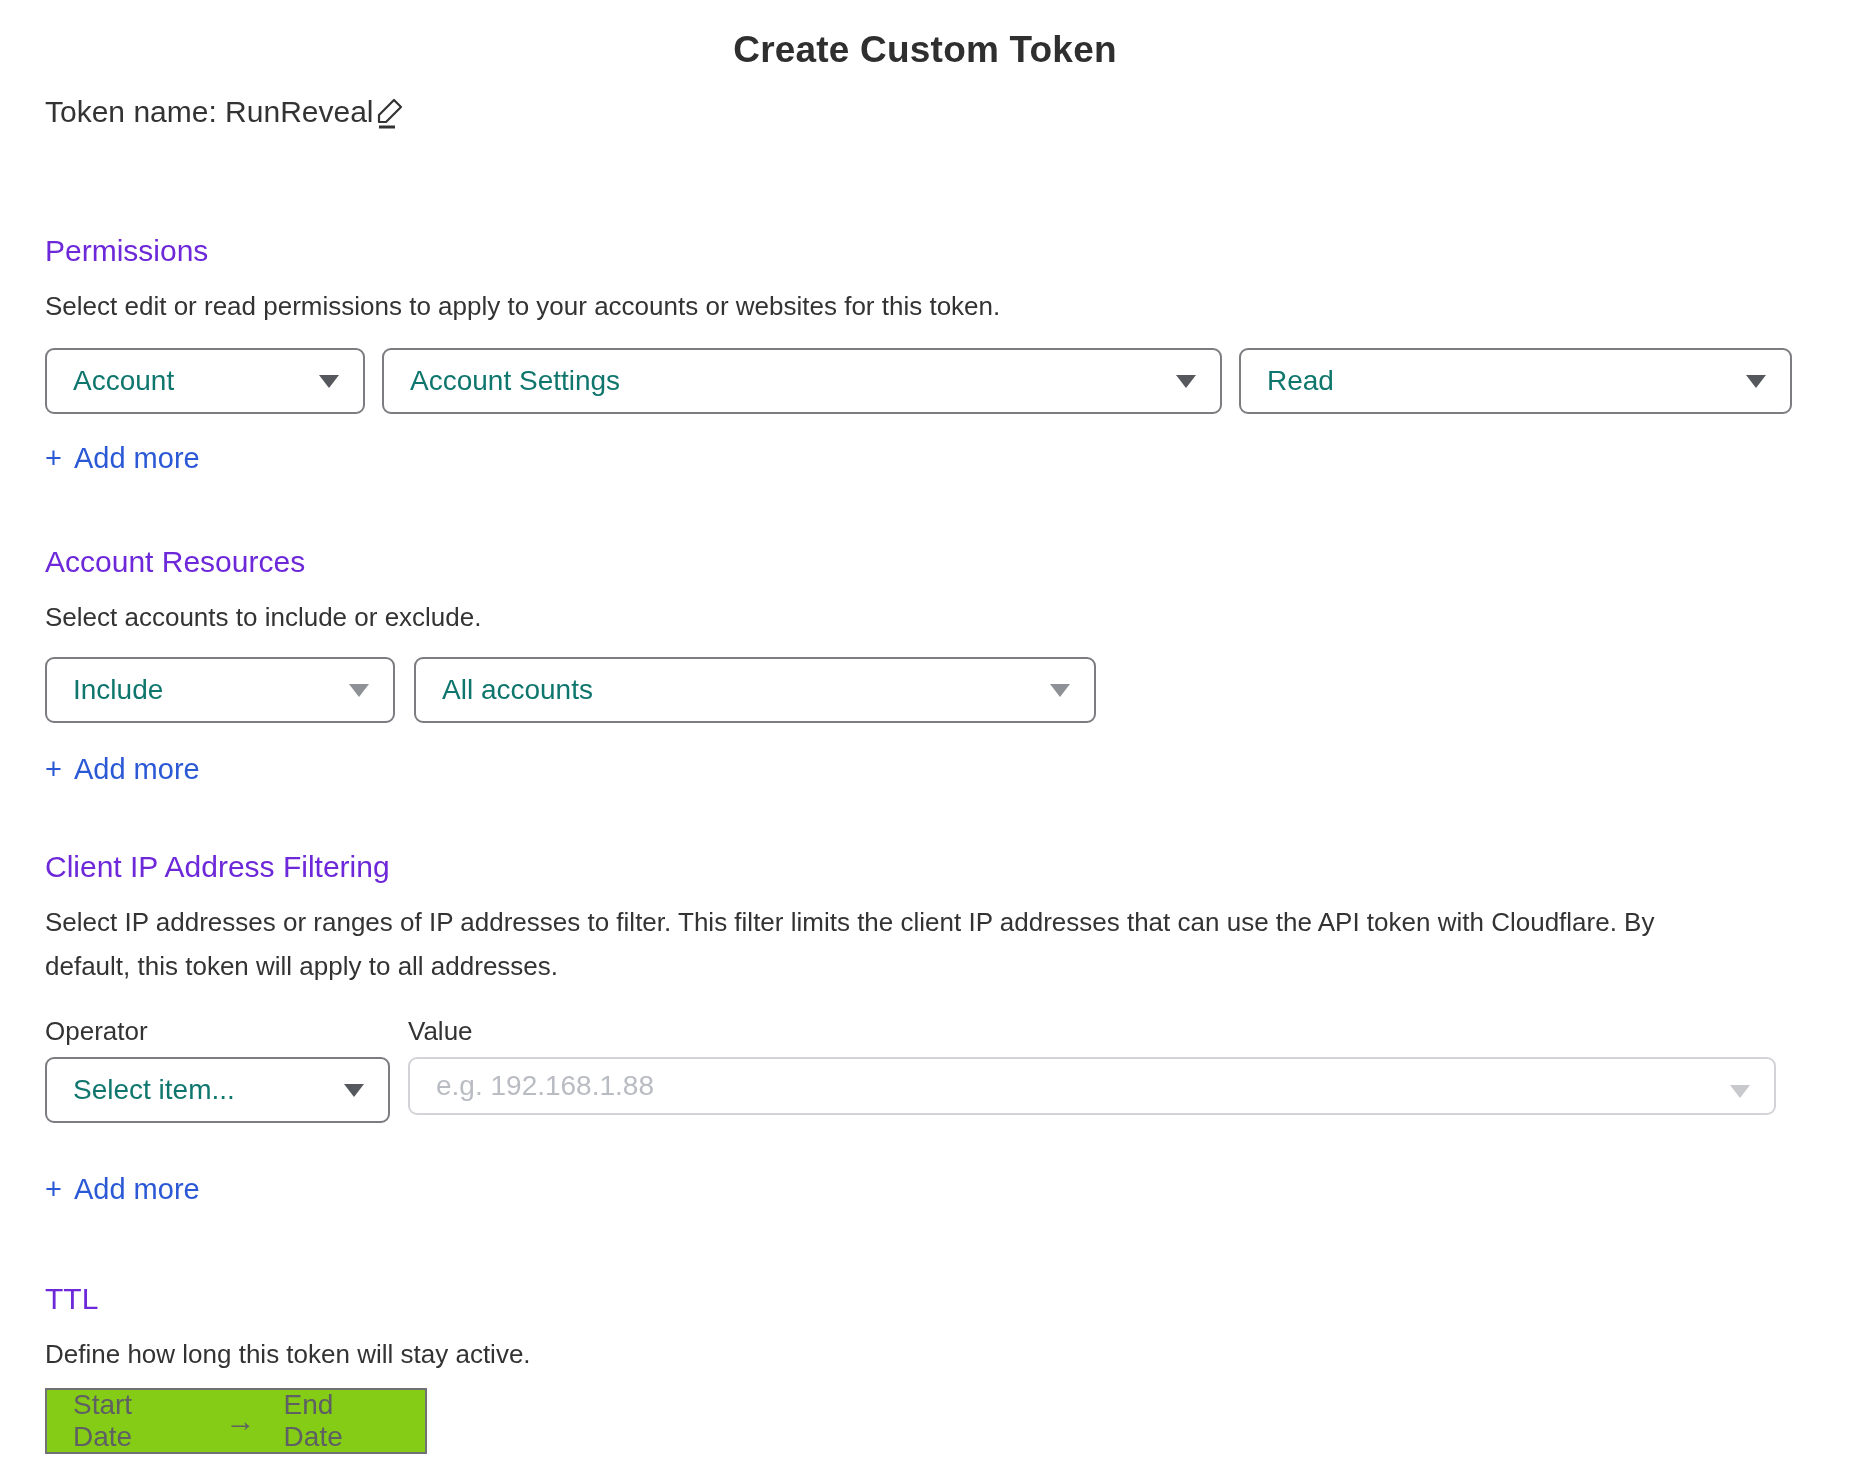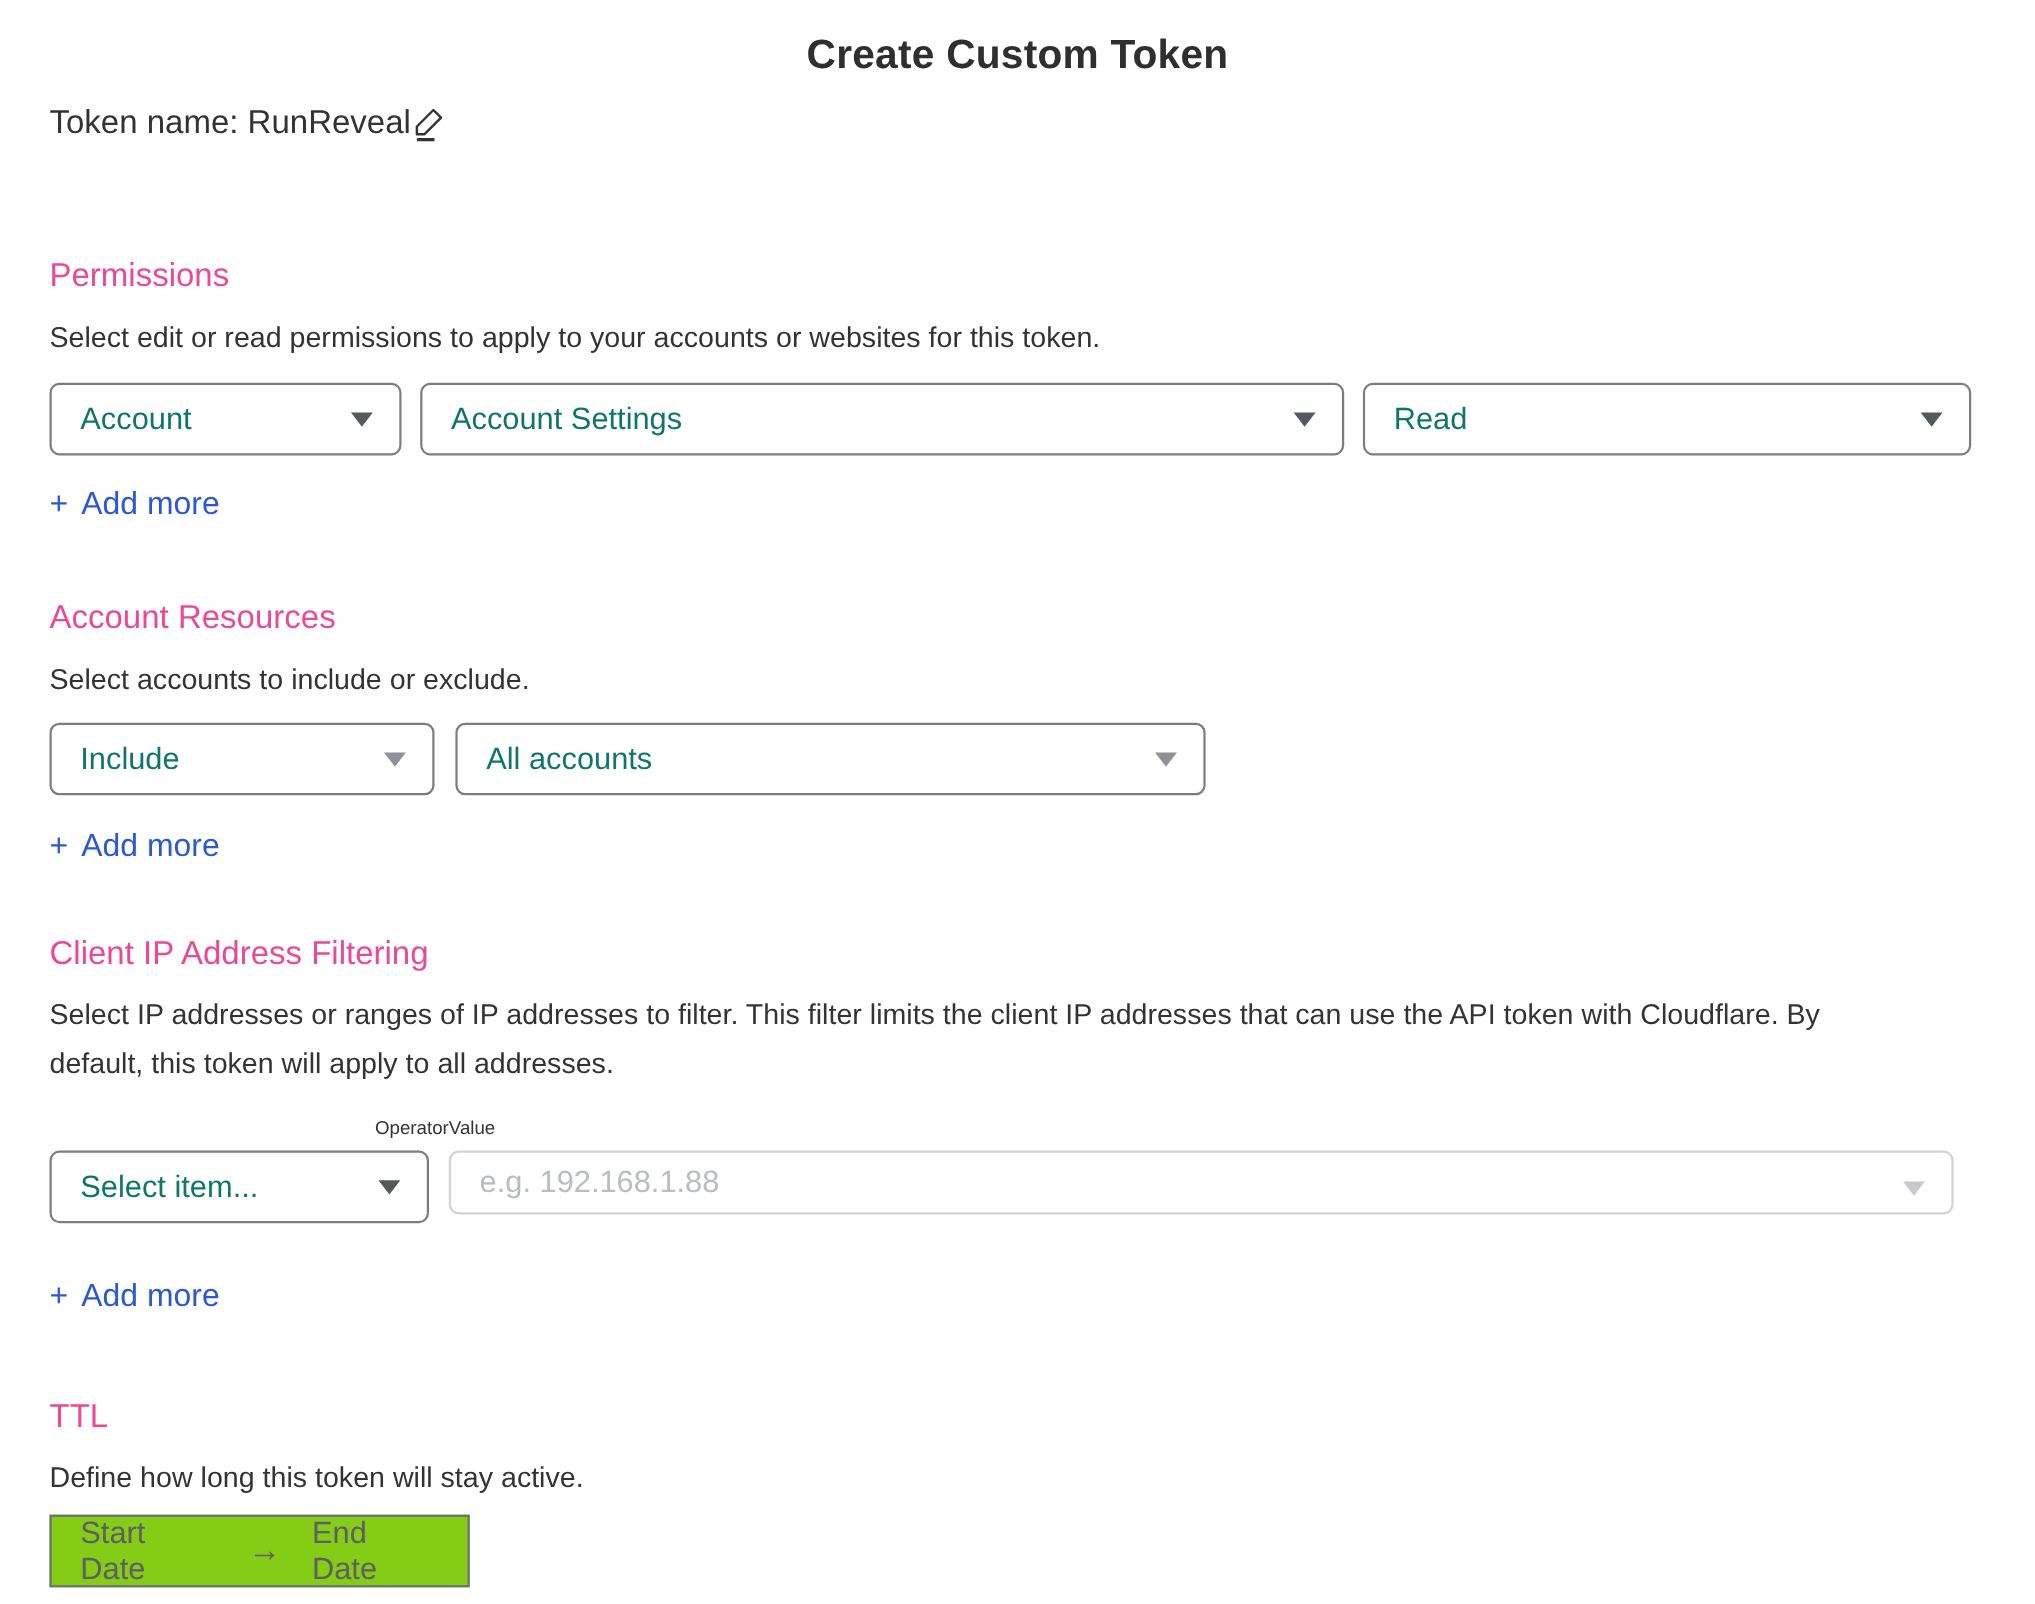--- a/index.html
+++ b/index.html
@@ -33,21 +33,21 @@
   .token-name { font-size: 30px; color: #333333; }
   .pencil-btn {
     background: none; border: none; padding: 0; cursor: pointer;
     display: inline-flex; align-items: center;
   }
 
   .section-heading {
     margin: 0;
     font-size: 30px;
     font-weight: 400;
-    color: #ec4899;
+    color: #6d28d9;
     line-height: 34px;
   }
   .desc {
     margin: 16px 0 0 0;
     font-size: 26px;
     line-height: 44px;
     color: #333333;
   }
   .desc.narrow { max-width: 1680px; }
 
@@ -90,21 +90,21 @@
   }
   .add-more .plus { font-size: 29px; color: #2b59d6; }
 
   .sect-permissions { margin-top: 104px; }
   .sect-resources   { margin-top: 70px; }
   .sect-ip          { margin-top: 64px; }
   .sect-ip .add-more { margin-top: 50px; }
   .sect-ttl         { margin-top: 76px; }
 
   .labels-row { display: flex; margin-top: 28px; }
-  .label { font-size: 17px; color: #333333; text-align: right; }
+  .label { font-size: 26px; color: #333333; }
   .label.operator { width: 363px; }
 
   .op-value-row { display: flex; margin-top: 10px; }
   .value-wrap { position: relative; flex: none; }
   .value-input {
     width: 1368px;
     height: 58px;
     border: 2px solid #d2d3d7;
     border-radius: 9px;
     padding: 0 64px 0 26px;

